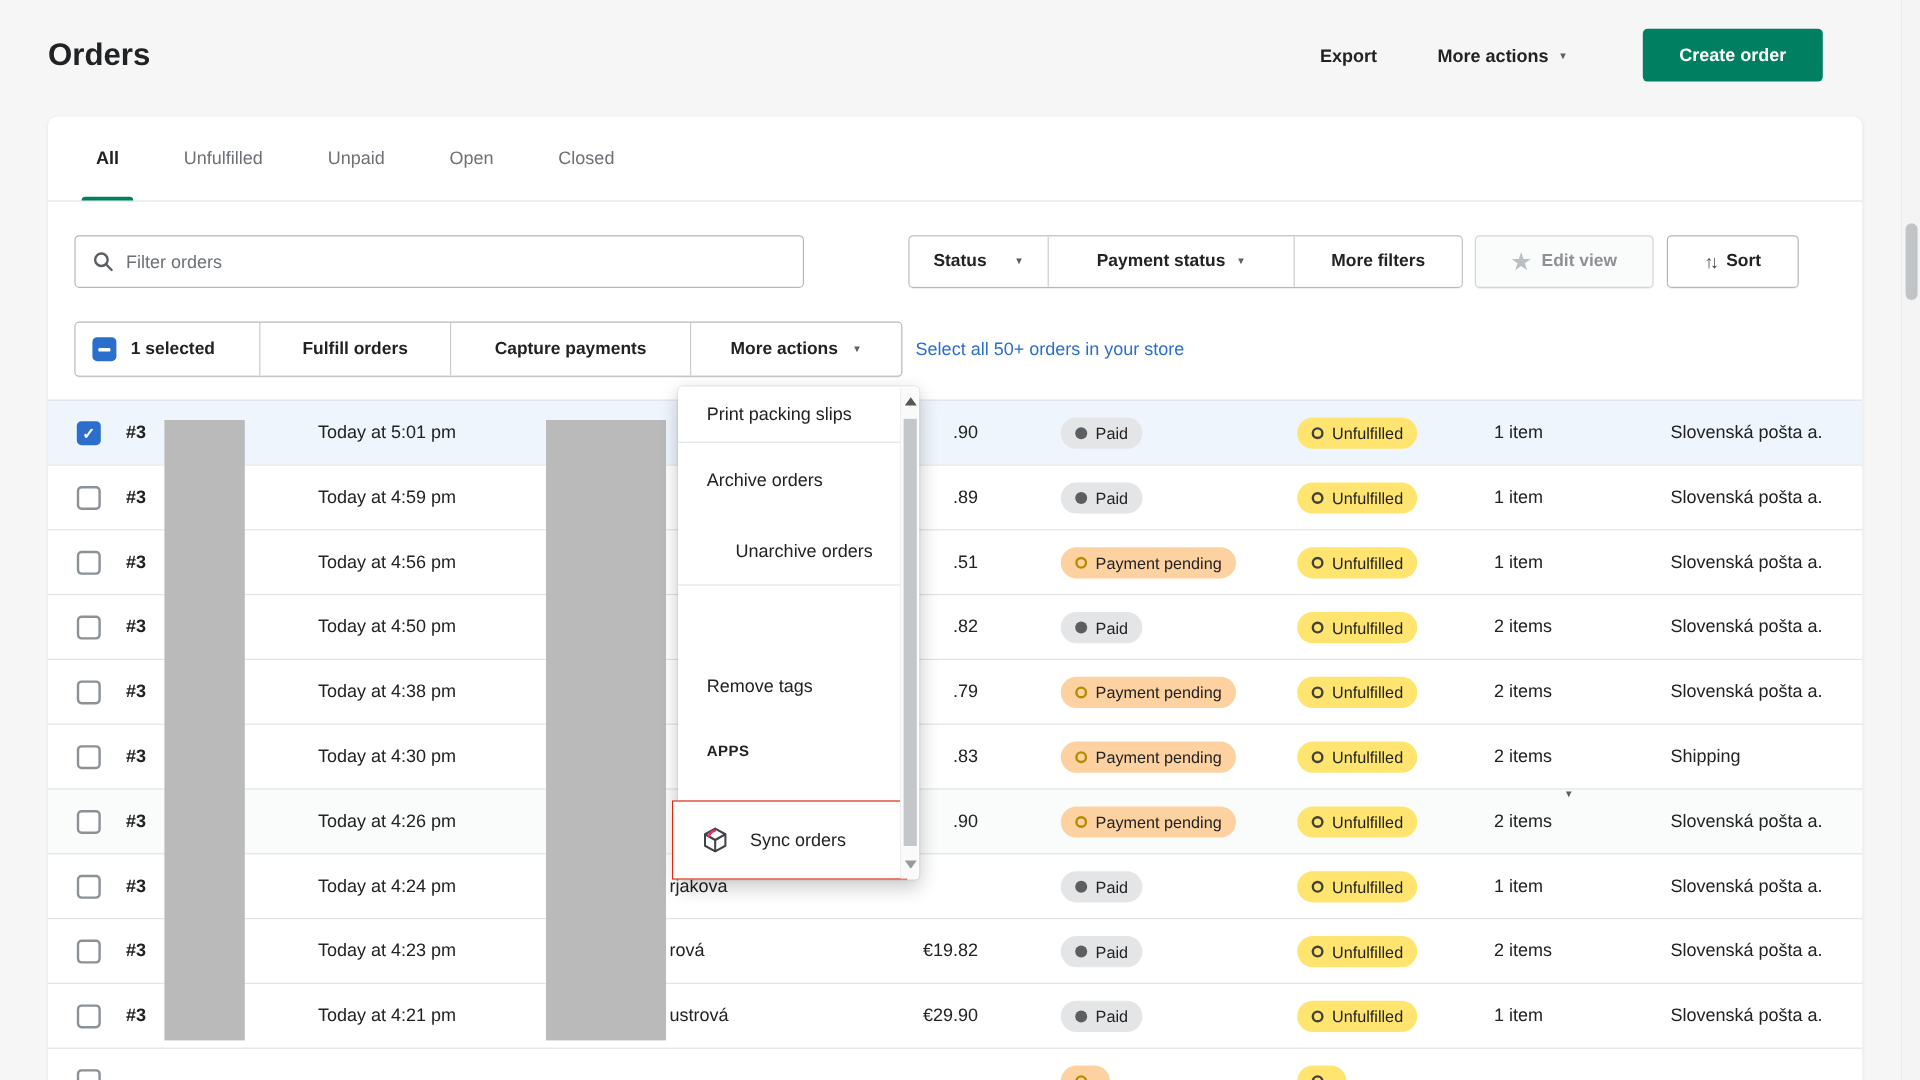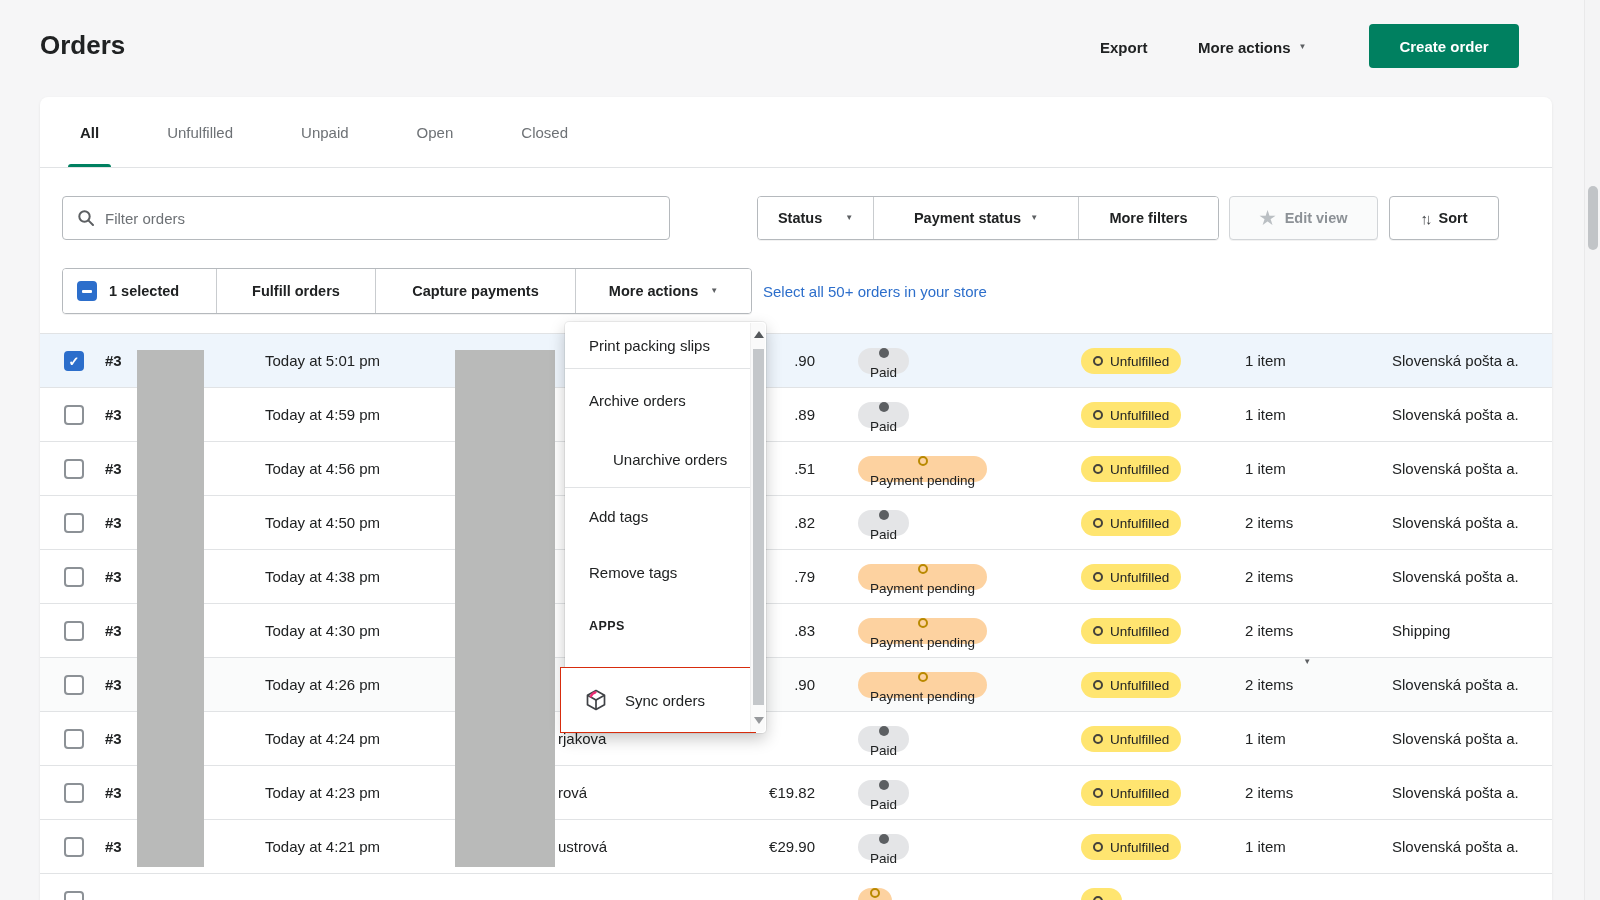--- a/index.html
+++ b/index.html
@@ -25,21 +25,21 @@
                 font-size:15px; font-weight:600; font-family:inherit; cursor:pointer; }
 
   
   .card { position:absolute; left:40px; top:97px; width:1512px; height:803px;
           background:#fff; border-radius:8px 8px 0 0;
           box-shadow:0 1px 3px rgba(0,0,0,.08); overflow:hidden; }
 
   
   .tabs { position:absolute; left:0; top:0; width:100%; height:71px;
           border-bottom:1px solid #e1e3e5; display:flex; align-items:stretch;
-          padding-left:24px; gap:36px; }
+          padding-left:24px; gap:22px; }
   .tab { position:relative; display:flex; align-items:center; padding:0 16px;
          font-size:15px; color:#6d7175; cursor:pointer; }
   .tab.active { color:#202223; font-weight:600; }
   .tab.active::after { content:""; position:absolute; left:4px; right:4px; bottom:0;
                        height:3px; background:#008060; border-radius:3px 3px 0 0; }
 
   
   .search-box { position:absolute; left:22px; top:99px; width:608px; height:44px;
                 border:1px solid #b5b9bd; border-radius:4px; background:#fff;
                 display:flex; align-items:center; padding:0 14px; gap:10px; }
@@ -91,21 +91,21 @@
   .cell-checkbox { position:absolute; left:24px; top:17px; }
   .cell-order { left:65px; font-weight:600; }
   .cell-date { left:225px; }
   .cell-customer { left:518px; }
   .cell-total { left:640px; width:135px; text-align:right; }
   .cell-items { left:1205px; display:flex; gap:10px; }
   .cell-delivery { left:1352px; width:159px; overflow:hidden; }
 
   .badge { position:absolute; top:14px; height:26px; border-radius:13px; display:flex;
            align-items:center; gap:7px; padding:0 12px; font-size:13.5px; color:#202223; }
-  .badge-payment { left:818px;flex-direction:column; }
+  .badge-payment { left:844px; }
   .badge-fulfillment { left:1041px; background:#ffe570; }
   .badge.paid { background:#e4e5e7; }
   .badge.pending { background:#fdd2a0; }
   .dot { width:10px; height:10px; border-radius:50%; flex:0 0 auto; }
   .dot.filled { background:#5c5f62; }
   .dot.ring-orange { width:10px; height:10px; border:2.5px solid #b98900; background:transparent; }
   .dot.ring-dark { width:10px; height:10px; border:2.5px solid #44413b; background:transparent; }
 
   
   .redact { position:absolute; background:#b9bab9; z-index:5; }
@@ -438,21 +438,20 @@
   </div>
     </div>
 
   <div class="redact redact-order"></div>
   <div class="redact redact-customer"></div>
 
   <div class="menu">
     <div class="mi mi1">Print packing slips</div>
     <div class="mi mi2">Archive orders</div>
     <div class="mi mi3">Unarchive orders</div>
-    <div class="mi mi4">Add tags</div>
     <div class="mi mi5">Remove tags</div>
     <div class="mi mi-apps">APPS</div>
     <div class="mi mi-sync">
       <span>
         <svg width="26" height="26" viewBox="0 0 26 26">
           <path d="M13 3.5 L21.5 8.2 L21.5 17.8 L13 22.5 L4.5 17.8 L4.5 8.2 Z" fill="none" stroke="#3f4246" stroke-width="1.7" stroke-linejoin="round"></path>
           <path d="M4.5 8.2 L13 13 L21.5 8.2" fill="none" stroke="#3f4246" stroke-width="1.7" stroke-linejoin="round"></path>
           <path d="M13 13 L13 22.5" fill="none" stroke="#3f4246" stroke-width="1.7"></path>
           <path d="M7.8 9.6 C8.6 7.2 10.4 5.7 12.6 5.3" fill="none" stroke="#ec2d73" stroke-width="2.2" stroke-linecap="round"></path>
         </svg>

